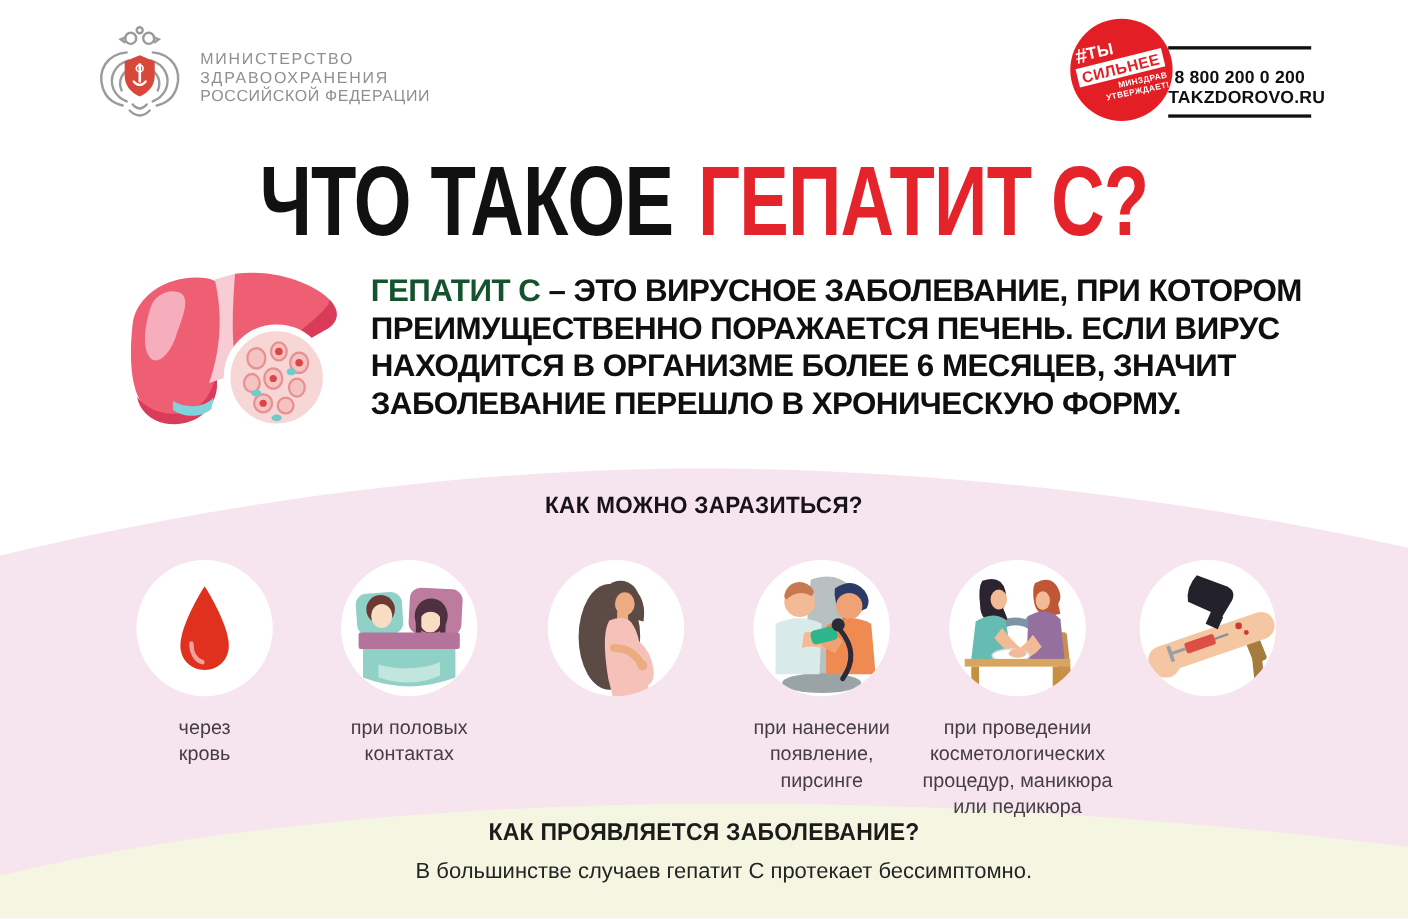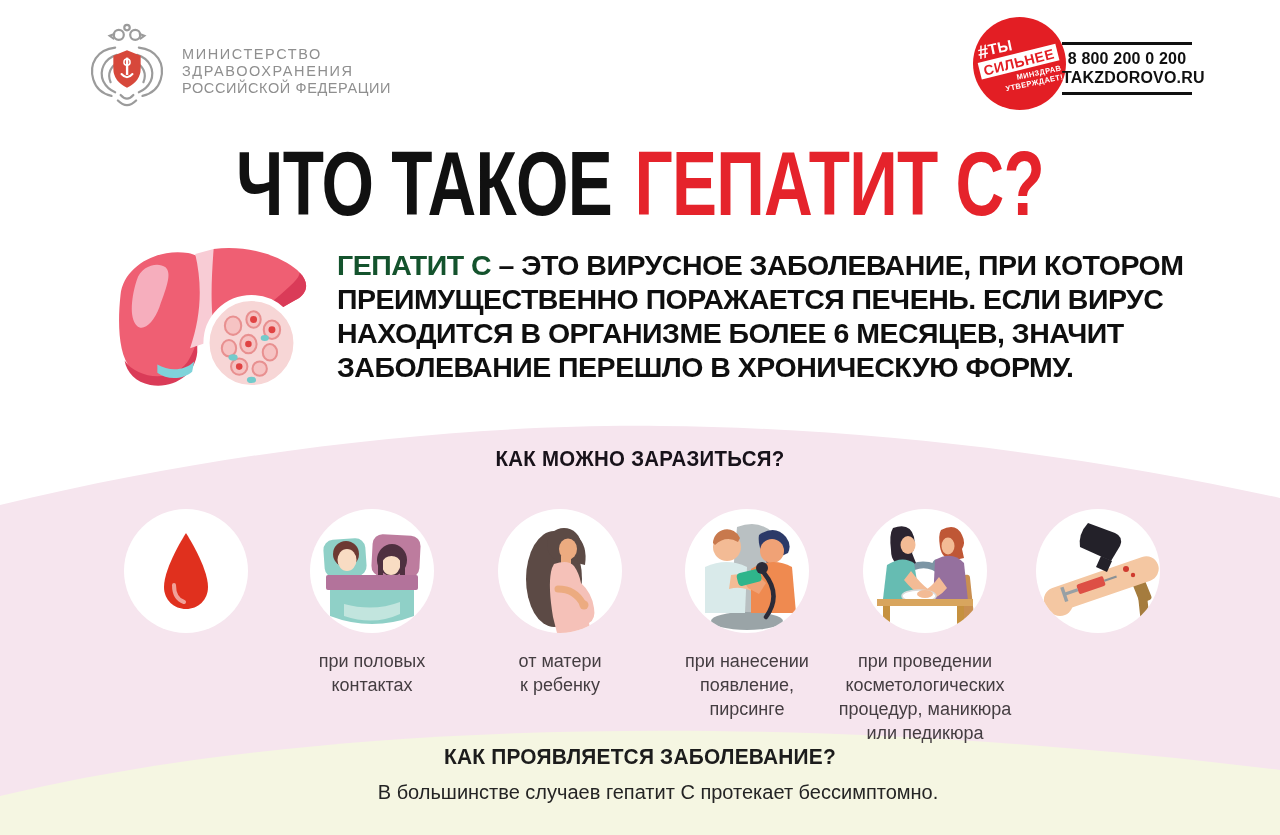--- a/index.html
+++ b/index.html
@@ -26,21 +26,21 @@
   .badge-top .hash{font-size:19px;vertical-align:-2px;}
   .badge-top .you{font-size:15px;letter-spacing:0.5px;}
   .badge-strip{
     background:#ffffff;color:#e31e24;font-weight:bold;font-size:14px;letter-spacing:0.5px;
     padding:1px 4px 0 4px;margin-top:1px;transform:rotate(-2deg);
   }
   .badge-small{color:#ffffff;font-weight:bold;font-size:7.5px;line-height:8.5px;letter-spacing:0.4px;text-align:right;margin-top:3px;}
   .hotline{
     left:1062px;top:42px;width:130px;
     border-top:3px solid #101010;border-bottom:3px solid #101010;
-    padding:4px 0 5px 0;text-align:center;color:#101010;
+    padding:16px 0 5px 0;text-align:center;color:#101010;
   }
   .hotline .phone{font-weight:bold;font-size:16px;letter-spacing:0.2px;line-height:19px;}
   .hotline .site{font-weight:bold;font-size:16px;letter-spacing:0.2px;line-height:19px;}
   
   .main-title{
     left:0;top:138px;width:1280px;text-align:center;white-space:nowrap;
     font-weight:bold;font-size:90px;line-height:92px;letter-spacing:-1px;
     transform:scaleX(0.75);transform-origin:50% 50%;color:#111111;
   }
   .main-title .t-red{color:#e5232b;margin-left:30px;}
@@ -179,20 +179,22 @@
 
   <div class="abs trans-heading">КАК МОЖНО ЗАРАЗИТЬСЯ?</div>
 
   <div class="abs item" style="left:81px;">
     <div class="circle">
       <svg viewBox="0 0 124 124">
         <path d="M62,24 C62,24 40,58 40,78 C40,91 50,100 62,100 C74,100 84,91 84,78 C84,58 62,24 62,24 Z" fill="#e0301e"></path>
         <path d="M50,76 C50,85 54,91 60,93" stroke="#ffffff" stroke-width="4" fill="none" stroke-linecap="round" opacity="0.55"></path>
       </svg>
     </div>
+    <div class="item-label">через
+кровь</div>
   </div>
 
   <div class="abs item" style="left:267px;">
     <div class="circle">
       <svg viewBox="0 0 124 124">
         <rect x="14" y="30" width="42" height="38" rx="10" fill="#8fd0c7" transform="rotate(-4 35 49)"></rect>
         <rect x="62" y="26" width="48" height="42" rx="10" fill="#bd7c9e" transform="rotate(3 86 47)"></rect>
         <circle cx="36" cy="45" r="13" fill="#6d3a33"></circle>
         <ellipse cx="37" cy="51" rx="9.5" ry="11" fill="#f8dcc3"></ellipse>
         <path d="M26,46 a11,11 0 0 1 22,-2 l-2,2 a9,9 0 0 0 -18,2 Z" fill="#6d3a33"></path>
@@ -216,22 +218,20 @@
         <ellipse cx="56" cy="70" rx="28" ry="48" fill="#5c4a45"></ellipse>
         <circle cx="66" cy="36" r="17" fill="#5c4a45"></circle>
         <path d="M78,26 q12,10 9,30 l-8,-2 q3,-14 -3,-26 Z" fill="#5c4a45"></path>
         <ellipse cx="70" cy="40" rx="9" ry="10.5" fill="#ecab80"></ellipse>
         <rect x="63" y="47" width="10" height="9" fill="#ecab80"></rect>
         <path d="M56,55 q14,-5 20,2 q5,7 7,17 q11,10 13,25 q2,11 -5,15 l2,10 h-34 l-4,-16 q-5,-30 -2,-45 q1,-5 3,-8 Z" fill="#f5c1b8"></path>
         <path d="M60,80 q17,0 25,15" stroke="#ecab80" stroke-width="7" fill="none" stroke-linecap="round"></path>
         <circle cx="86" cy="96" r="4.5" fill="#ecab80"></circle>
       </svg>
     </div>
-    <div class="item-label">от матери
-к ребенку</div>
   </div>
 
   <div class="abs item" style="left:642px;">
     <div class="circle">
       <svg viewBox="0 0 124 124">
         <path d="M52,18 q22,-8 36,6 l-4,86 q-24,10 -40,0 Z" fill="#b9c0c2"></path>
         <ellipse cx="62" cy="112" rx="36" ry="9" fill="#9aa4a7"></ellipse>
         <circle cx="42" cy="38" r="14" fill="#f3bb95"></circle>
         <path d="M28,34 a14,14 0 0 1 27,-5 l-2,4 q-12,-7 -23,3 Z" fill="#c8794d"></path>
         <path d="M20,58 q22,-10 42,0 l-2,46 h-40 Z" fill="#d9eaea"></path>

